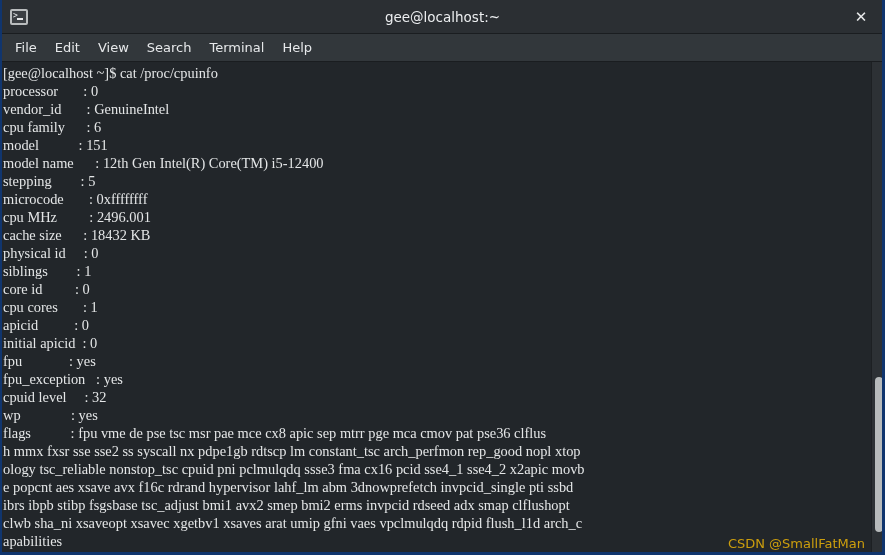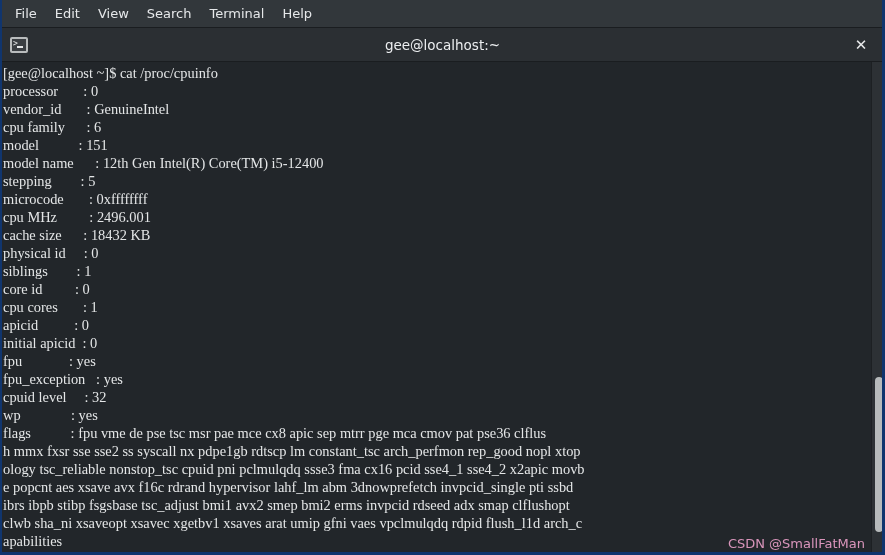--- a/index.html
+++ b/index.html
@@ -169,50 +169,50 @@
     cursor: pointer;
   }
 
   
   #watermark {
     position: absolute;
     right: 20px;
     bottom: 4px;
     font-family: "DejaVu Sans", sans-serif;
     font-size: 13px;
-    color: #f9a8d4;
+    color: #eab308;
     opacity: 0.85;
     pointer-events: none;
     z-index: 4;
   }
 </style>
 </head>
 <body>
 
 <div id="window">
 
   <div id="desktop-left"></div>
   <div id="desktop-right"></div>
   <div id="desktop-bottom"></div>
+
+  <div id="titlebar">
+    <div id="titlebar-icon"></div>
+    <div id="titlebar-title">gee@localhost:~</div>
+    <div id="titlebar-close">✕</div>
+  </div>
 
   <div id="menubar">
     <div class="menu-item">File</div>
     <div class="menu-item">Edit</div>
     <div class="menu-item">View</div>
     <div class="menu-item">Search</div>
     <div class="menu-item">Terminal</div>
     <div class="menu-item">Help</div>
   </div>
 
-  <div id="titlebar">
-    <div id="titlebar-icon"></div>
-    <div id="titlebar-title">gee@localhost:~</div>
-    <div id="titlebar-close">✕</div>
-  </div>
-
   <div id="terminal-area">
     <div id="terminal-text"><div class="term-line">[gee@localhost ~]$ cat /proc/cpuinfo</div><div class="term-line">processor       : 0</div><div class="term-line">vendor_id       : GenuineIntel</div><div class="term-line">cpu family      : 6</div><div class="term-line">model           : 151</div><div class="term-line">model name      : 12th Gen Intel(R) Core(TM) i5-12400</div><div class="term-line">stepping        : 5</div><div class="term-line">microcode       : 0xffffffff</div><div class="term-line">cpu MHz         : 2496.001</div><div class="term-line">cache size      : 18432 KB</div><div class="term-line">physical id     : 0</div><div class="term-line">siblings        : 1</div><div class="term-line">core id         : 0</div><div class="term-line">cpu cores       : 1</div><div class="term-line">apicid          : 0</div><div class="term-line">initial apicid  : 0</div><div class="term-line">fpu             : yes</div><div class="term-line">fpu_exception   : yes</div><div class="term-line">cpuid level     : 32</div><div class="term-line">wp              : yes</div><div class="term-line">flags           : fpu vme de pse tsc msr pae mce cx8 apic sep mtrr pge mca cmov pat pse36 clflus</div><div class="term-line">h mmx fxsr sse sse2 ss syscall nx pdpe1gb rdtscp lm constant_tsc arch_perfmon rep_good nopl xtop</div><div class="term-line">ology tsc_reliable nonstop_tsc cpuid pni pclmulqdq ssse3 fma cx16 pcid sse4_1 sse4_2 x2apic movb</div><div class="term-line">e popcnt aes xsave avx f16c rdrand hypervisor lahf_lm abm 3dnowprefetch invpcid_single pti ssbd</div><div class="term-line">ibrs ibpb stibp fsgsbase tsc_adjust bmi1 avx2 smep bmi2 erms invpcid rdseed adx smap clflushopt</div><div class="term-line">clwb sha_ni xsaveopt xsavec xgetbv1 xsaves arat umip gfni vaes vpclmulqdq rdpid flush_l1d arch_c</div><div class="term-line">apabilities</div></div>
 
     <div id="scrollbar">
       <div id="scrollbar-thumb" style="top: 315px; height: 155px;"></div>
     </div>
 
     <div id="watermark">CSDN @SmallFatMan</div>
   </div>
 

